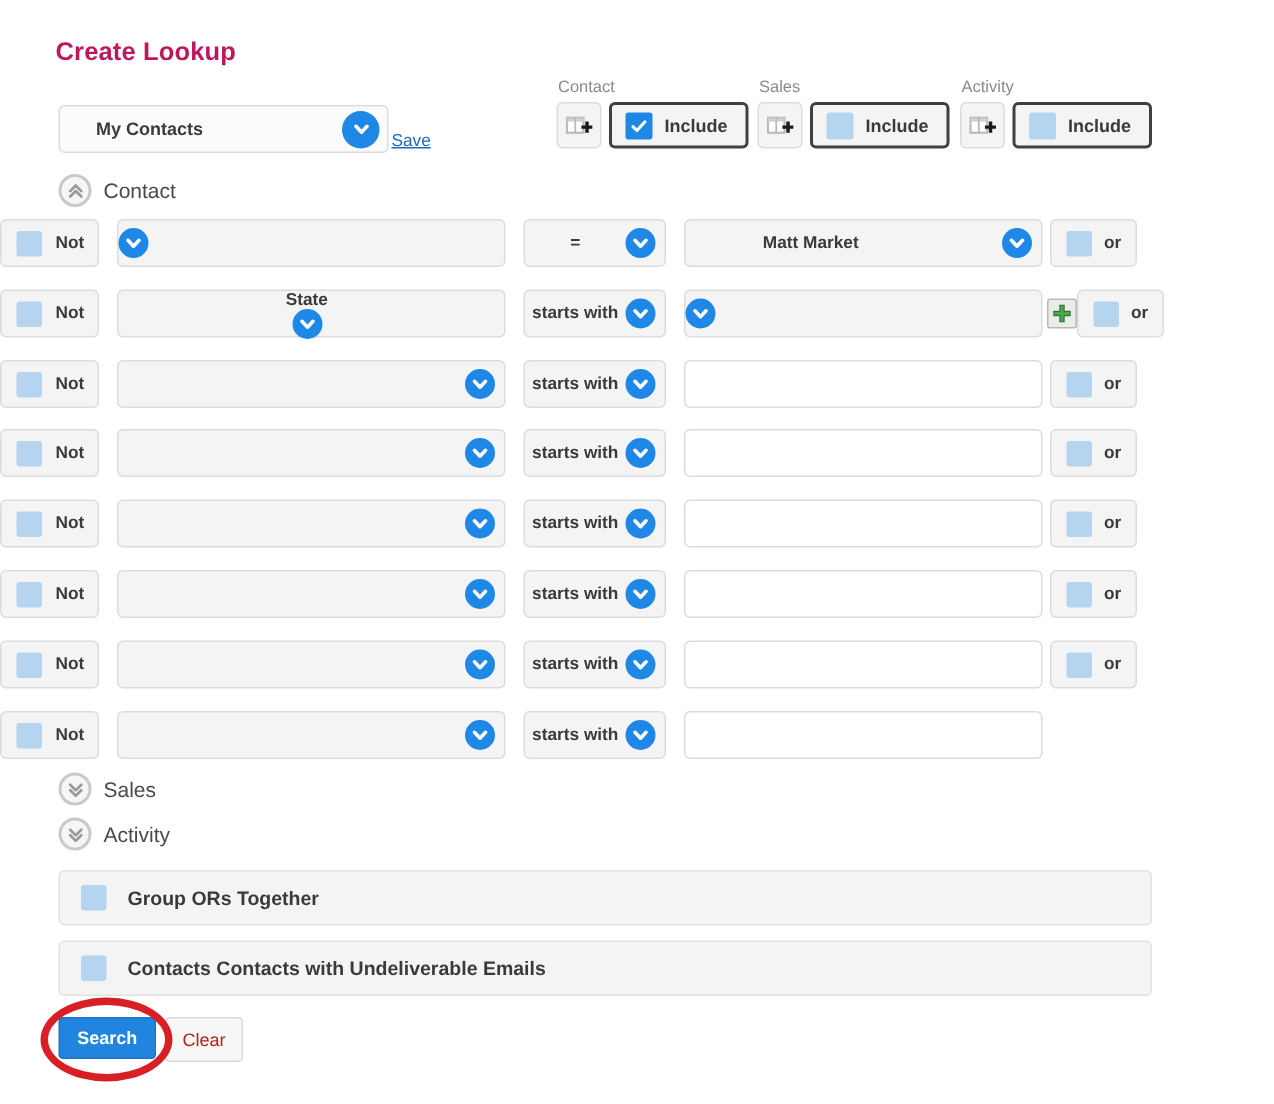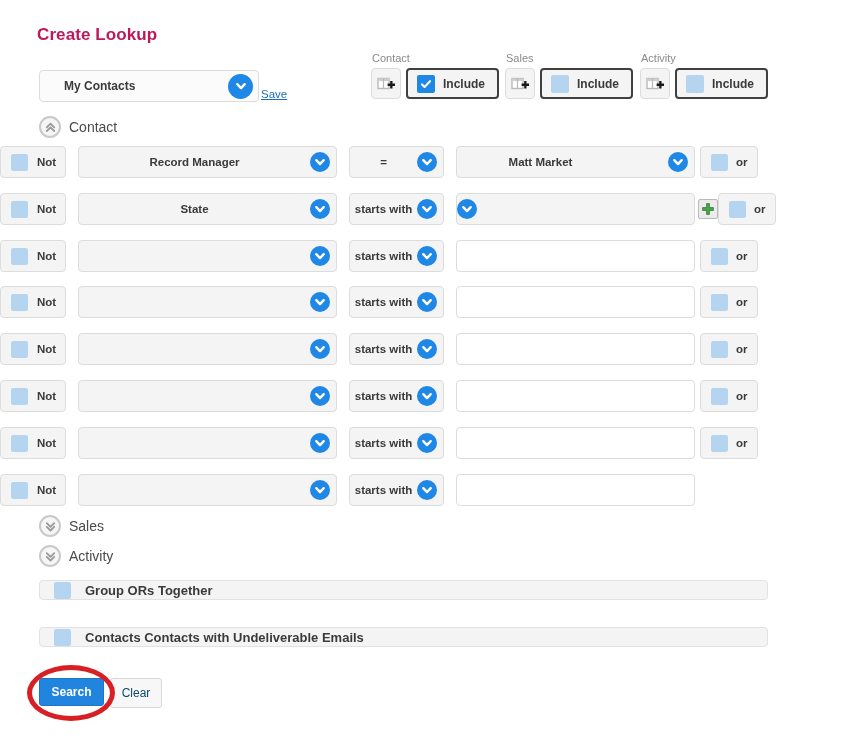--- a/index.html
+++ b/index.html
@@ -119,40 +119,40 @@
   .or-box.shift { left: 718px; }
 
   .plus-badge {
     position: absolute; left: 698px; width: 20px; height: 20px;
     background: #ebebeb; border: 1px solid #b9b9b9; border-radius: 2px;
     display: flex; align-items: center; justify-content: center;
   }
 
   
   .wide-bar {
-    position: absolute; left: 39px; width: 729px; height: 20px;
+    position: absolute; left: 39px; width: 729px; height: 37px;
     background: #f4f4f4; border: 1px solid #e2e2e2; border-radius: 4px;
     display: flex; align-items: center; gap: 14px; padding-left: 14px;
     font-size: 13px; font-weight: bold; color: #3a3a3a;
   }
 
   
   #search-button {
     position: absolute; left: 39px; top: 678px;
     width: 65px; height: 28px; border-radius: 3px;
     background: #2185e0; border: 1px solid #1c76c7;
     color: #ffffff; font-size: 12px; font-weight: bold;
     display: flex; align-items: center; justify-content: center;
     cursor: pointer;
   }
   #clear-button {
     position: absolute; left: 110px; top: 678px;
     width: 52px; height: 30px; border-radius: 3px;
     background: #f7f7f7; border: 1px solid #d9d9d9;
-    color: #0c4a6e; font-size: 12px;
+    color: #b91c1c; font-size: 12px;
     display: flex; align-items: center; justify-content: center;
     cursor: pointer;
   }
 
   
   #annotation-ellipse {
     position: absolute; left: 27px; top: 665px;
     width: 88px; height: 56px;
     border: 5px solid #d81f24; border-radius: 50%;
     pointer-events: none;
@@ -242,21 +242,20 @@
     </span>
     <span class="label">Contact</span>
   </div>
 
   <div id="rows">
       <div class="ctl frow not-box" style="top: 146px;">
         <span class="cb"></span>
         <span class="txt">Not</span>
       </div>
       <div class="ctl frow field-box" style="top: 146px;">
-        <span class="txt">Record Manager</span>
         <span class="dd">
           <svg width="14" height="14" viewBox="0 0 14 14">
             <path d="M3.3 5.2 L7 9.1 L10.7 5.2" fill="none" stroke="#fff" stroke-width="2.4" stroke-linecap="round" stroke-linejoin="round"></path>
           </svg>
         </span>
       </div>
       <div class="ctl frow op-box" style="top: 146px;">
         <span class="txt">=</span>
         <span class="dd">
           <svg width="14" height="14" viewBox="0 0 14 14">
@@ -273,21 +272,21 @@
         </span>
       </div>
       <div class="ctl frow or-box" style="top: 146px;">
         <span class="cb"></span>
         <span class="txt">or</span>
       </div>
       <div class="ctl frow not-box" style="top: 193px;">
         <span class="cb"></span>
         <span class="txt">Not</span>
       </div>
-      <div class="ctl frow field-box" style="top: 193px;">
+      <div class="ctl frow field-box" style="top: 193px; flex-direction: column;">
         <span class="txt">State</span>
         <span class="dd">
           <svg width="14" height="14" viewBox="0 0 14 14">
             <path d="M3.3 5.2 L7 9.1 L10.7 5.2" fill="none" stroke="#fff" stroke-width="2.4" stroke-linecap="round" stroke-linejoin="round"></path>
           </svg>
         </span>
       </div>
       <div class="ctl frow op-box" style="top: 193px;">
         <span class="txt">starts with</span>
         <span class="dd">

